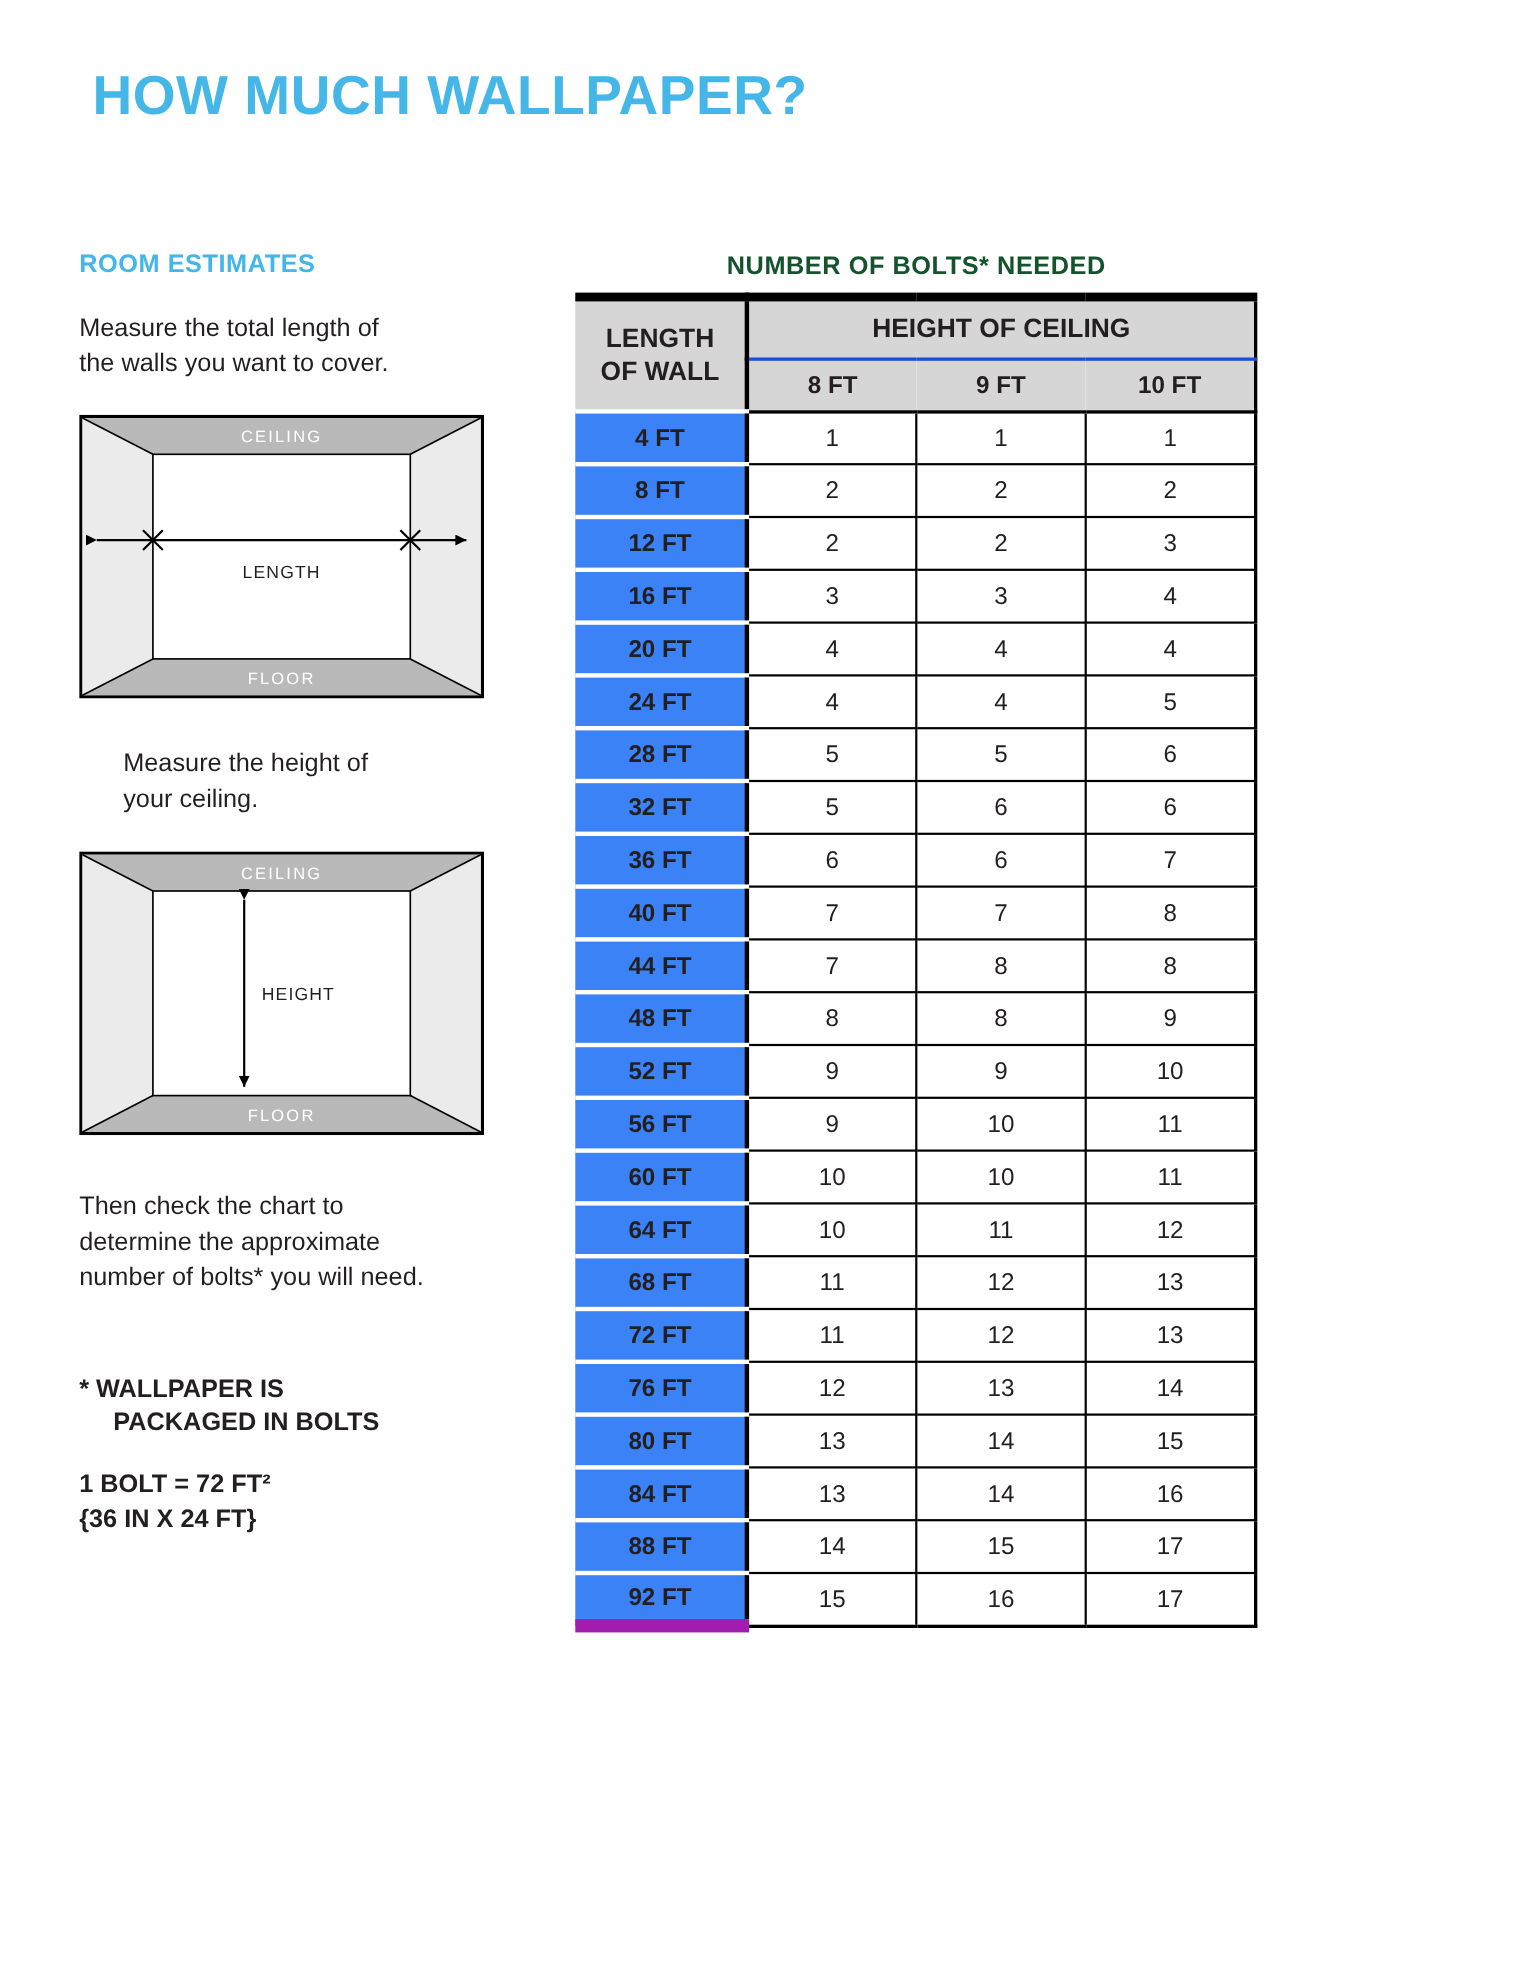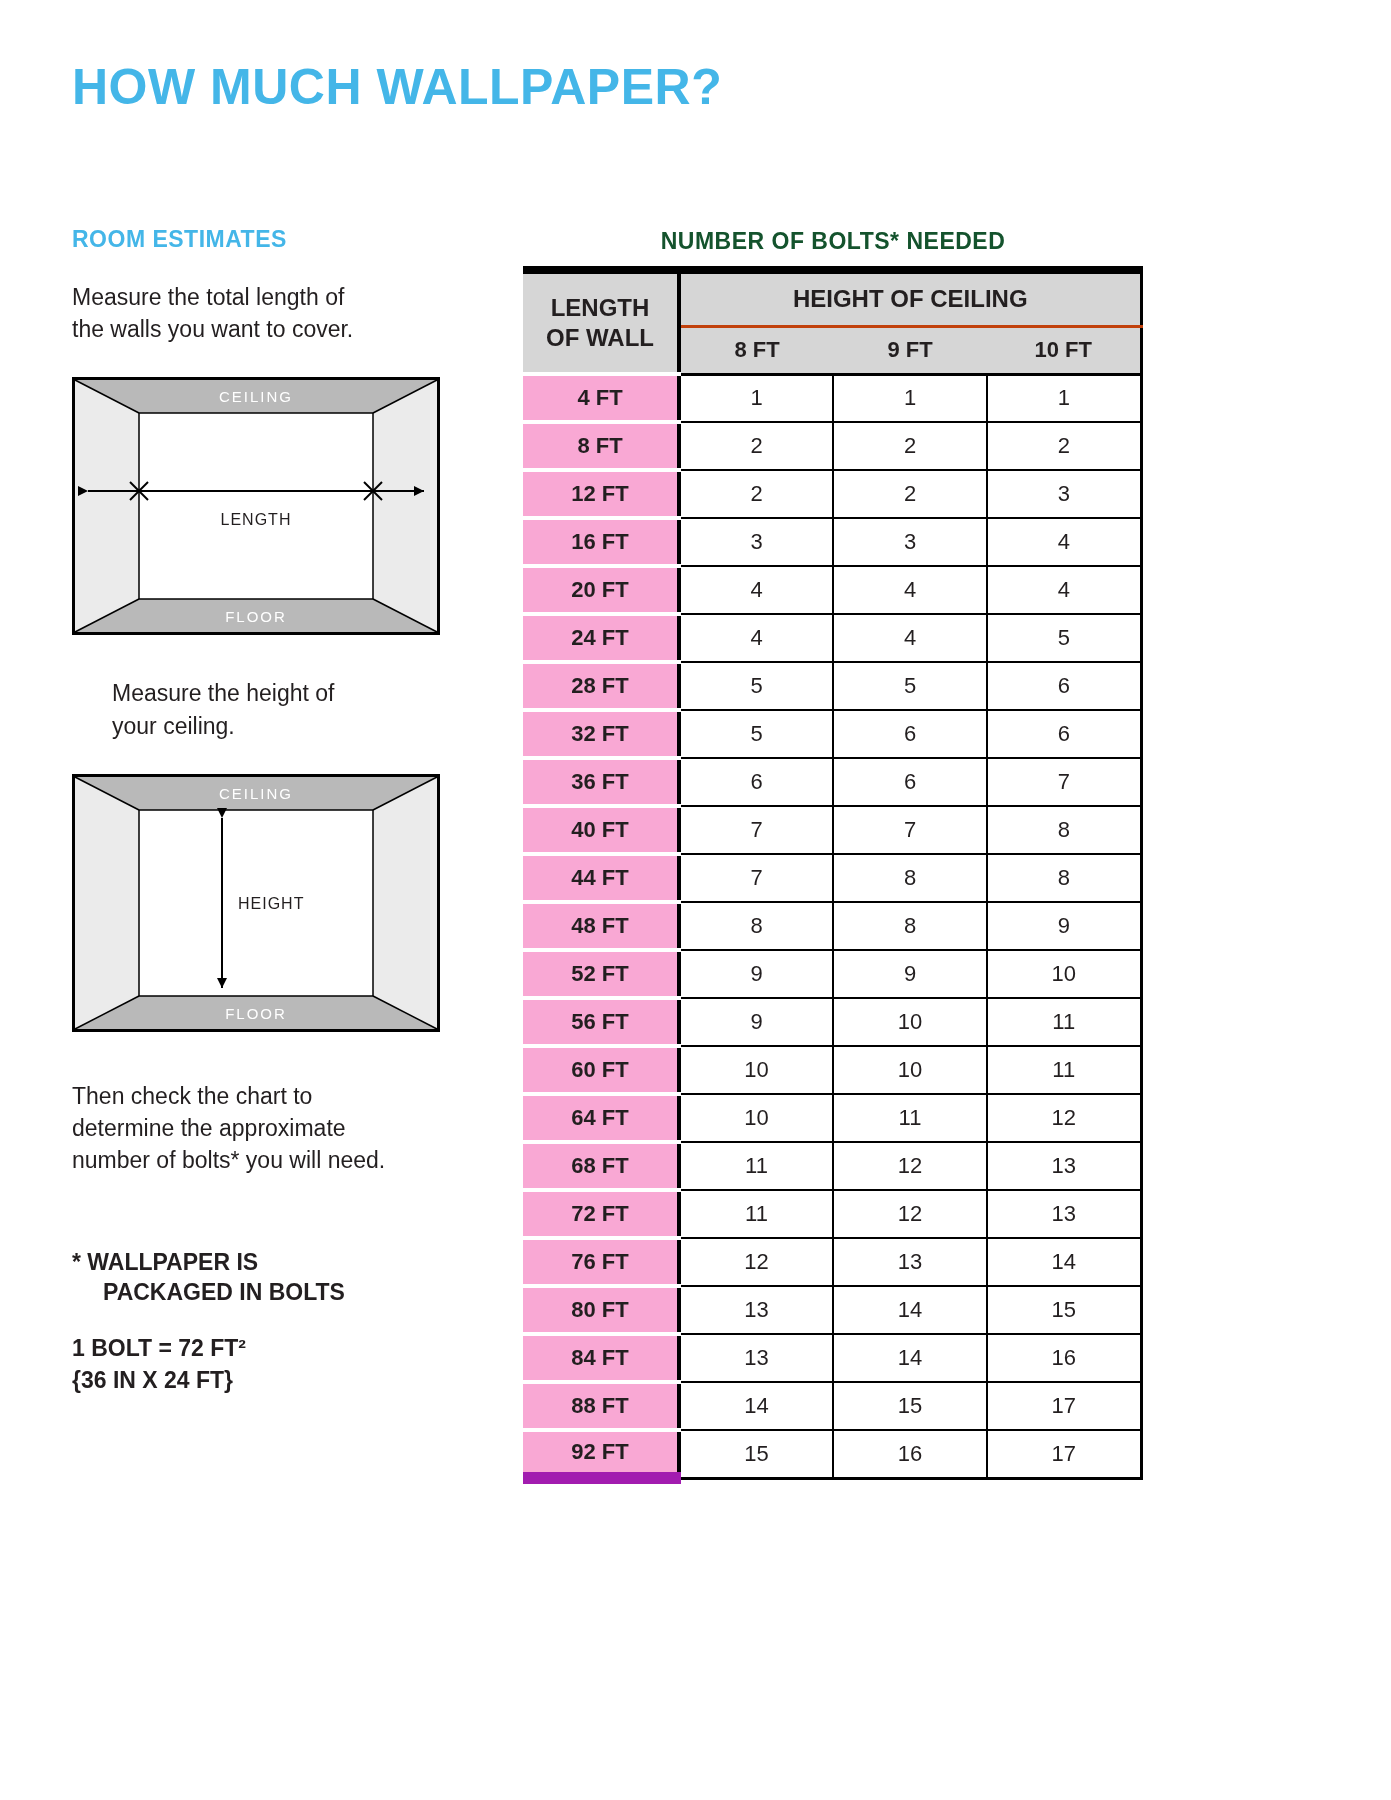--- a/index.html
+++ b/index.html
@@ -9,21 +9,21 @@
     height: 1800px;
     background: #ffffff;
     font-family: "Liberation Sans", sans-serif;
     color: #231f20;
     position: relative;
     overflow: hidden;
   }
 
   .page-title {
     position: absolute;
-    left: 72px;
+    left: 84px;
     top: 58px;
     margin: 0;
     font-size: 50px;
     font-weight: bold;
     color: #44b6e8;
     letter-spacing: 0.5px;
   }
 
   
   .left-col {
@@ -96,31 +96,31 @@
   .bolts-table th.label-head {
     border-right: 4px solid #000000;
     border-bottom: 4px solid #ffffff;
     font-size: 24px;
     line-height: 1.25;
     white-space: pre-line;
   }
   .bolts-table th.group-head {
     height: 56px;
     font-size: 24px;
-    border-bottom: 3px solid #c2410c;
+    border-bottom: 3px solid #1d4ed8;
     border-right: 3px solid #000000;
   }
   .bolts-table tr.sub-head th {
     height: 48px;
     font-size: 22px;
     border-bottom: 3px solid #000000;
   }
   .bolts-table tr.sub-head th:last-child { border-right: 3px solid #000000; }
   .bolts-table tbody th {
-    background: #f9a8d4;
+    background: #3b82f6;
     font-weight: bold;
     font-size: 22px;
     height: 48px;
     border-right: 4px solid #000000;
     border-bottom: 4px solid #ffffff;
     margin-left: 24px;
   }
   .bolts-table tbody td {
     background: #ffffff;
     font-size: 22px;

